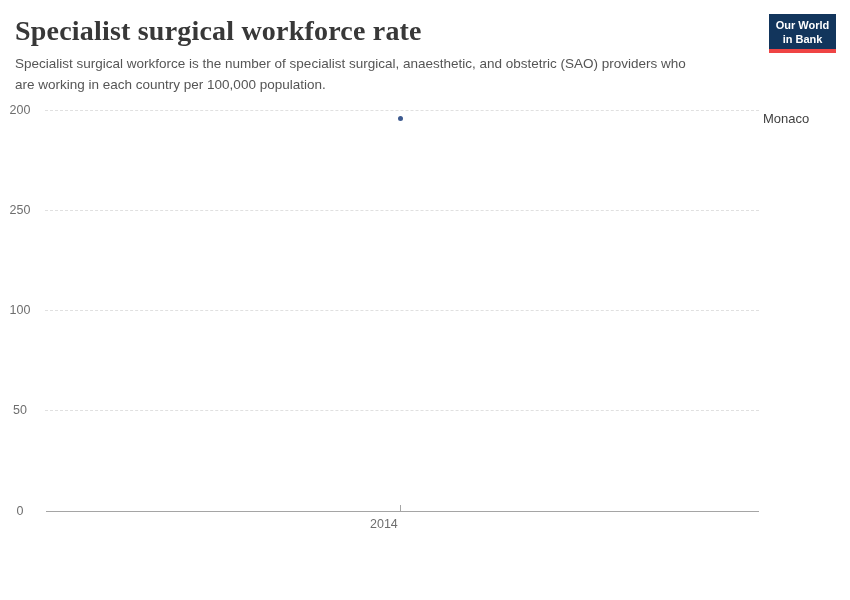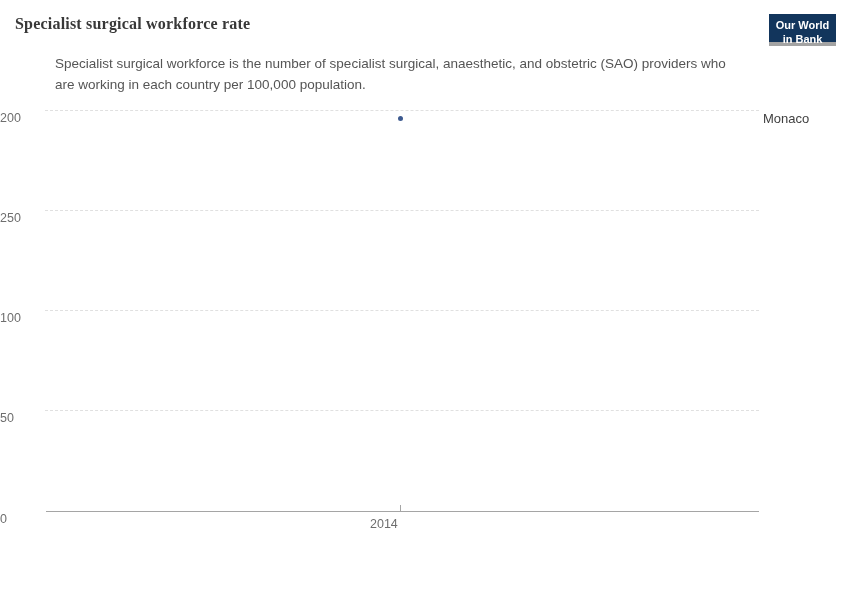--- a/index.html
+++ b/index.html
@@ -11,66 +11,64 @@
     background: #ffffff;
     font-family: "Liberation Sans", "DejaVu Sans", sans-serif;
     overflow: hidden;
   }
   .title {
     position: absolute;
     left: 15px;
     top: 15px;
     font-family: "Liberation Serif", "DejaVu Serif", serif;
     font-weight: 700;
-    font-size: 16px;
+    font-size: 28px;
     letter-spacing: 0.2px;
     color: #383838;
   }
   .subtitle {
     position: absolute;
     left: 15px;
     top: 53px;
     width: 672px;
     font-size: 13.5px;
     line-height: 21px;
     color: #555555;
-    margin-left: 40px;
   }
   .owid-logo {
     position: absolute;
     left: 769px;
     top: 14px;
     width: 67px;
-    height: 32px;
+    height: 39px;
     background: #12355c;
-    border-bottom: 4px solid #a3a3a3;
+    border-bottom: 4px solid #ef4444;
     color: #ffffff;
     font-size: 11px;
     font-weight: 700;
     text-align: center;
     line-height: 13.5px;
     padding-top: 5px;
     cursor: pointer;
   }
   .gridline {
     position: absolute;
     left: 45px;
     width: 714px;
     height: 0;
     border-top: 1px dashed #e0e0e0;
   }
   .y-tick-label {
     position: absolute;
     left: 0;
     width: 40px;
-    text-align: left;
+    text-align: center;
     font-size: 12.5px;
     line-height: 16px;
     color: #6e6e6e;
-    margin-top: 8px;
   }
   .x-axis-line {
     position: absolute;
     left: 46px;
     top: 511px;
     width: 713px;
     height: 1px;
     background: #a5a5a5;
   }
   .x-tick-mark {

